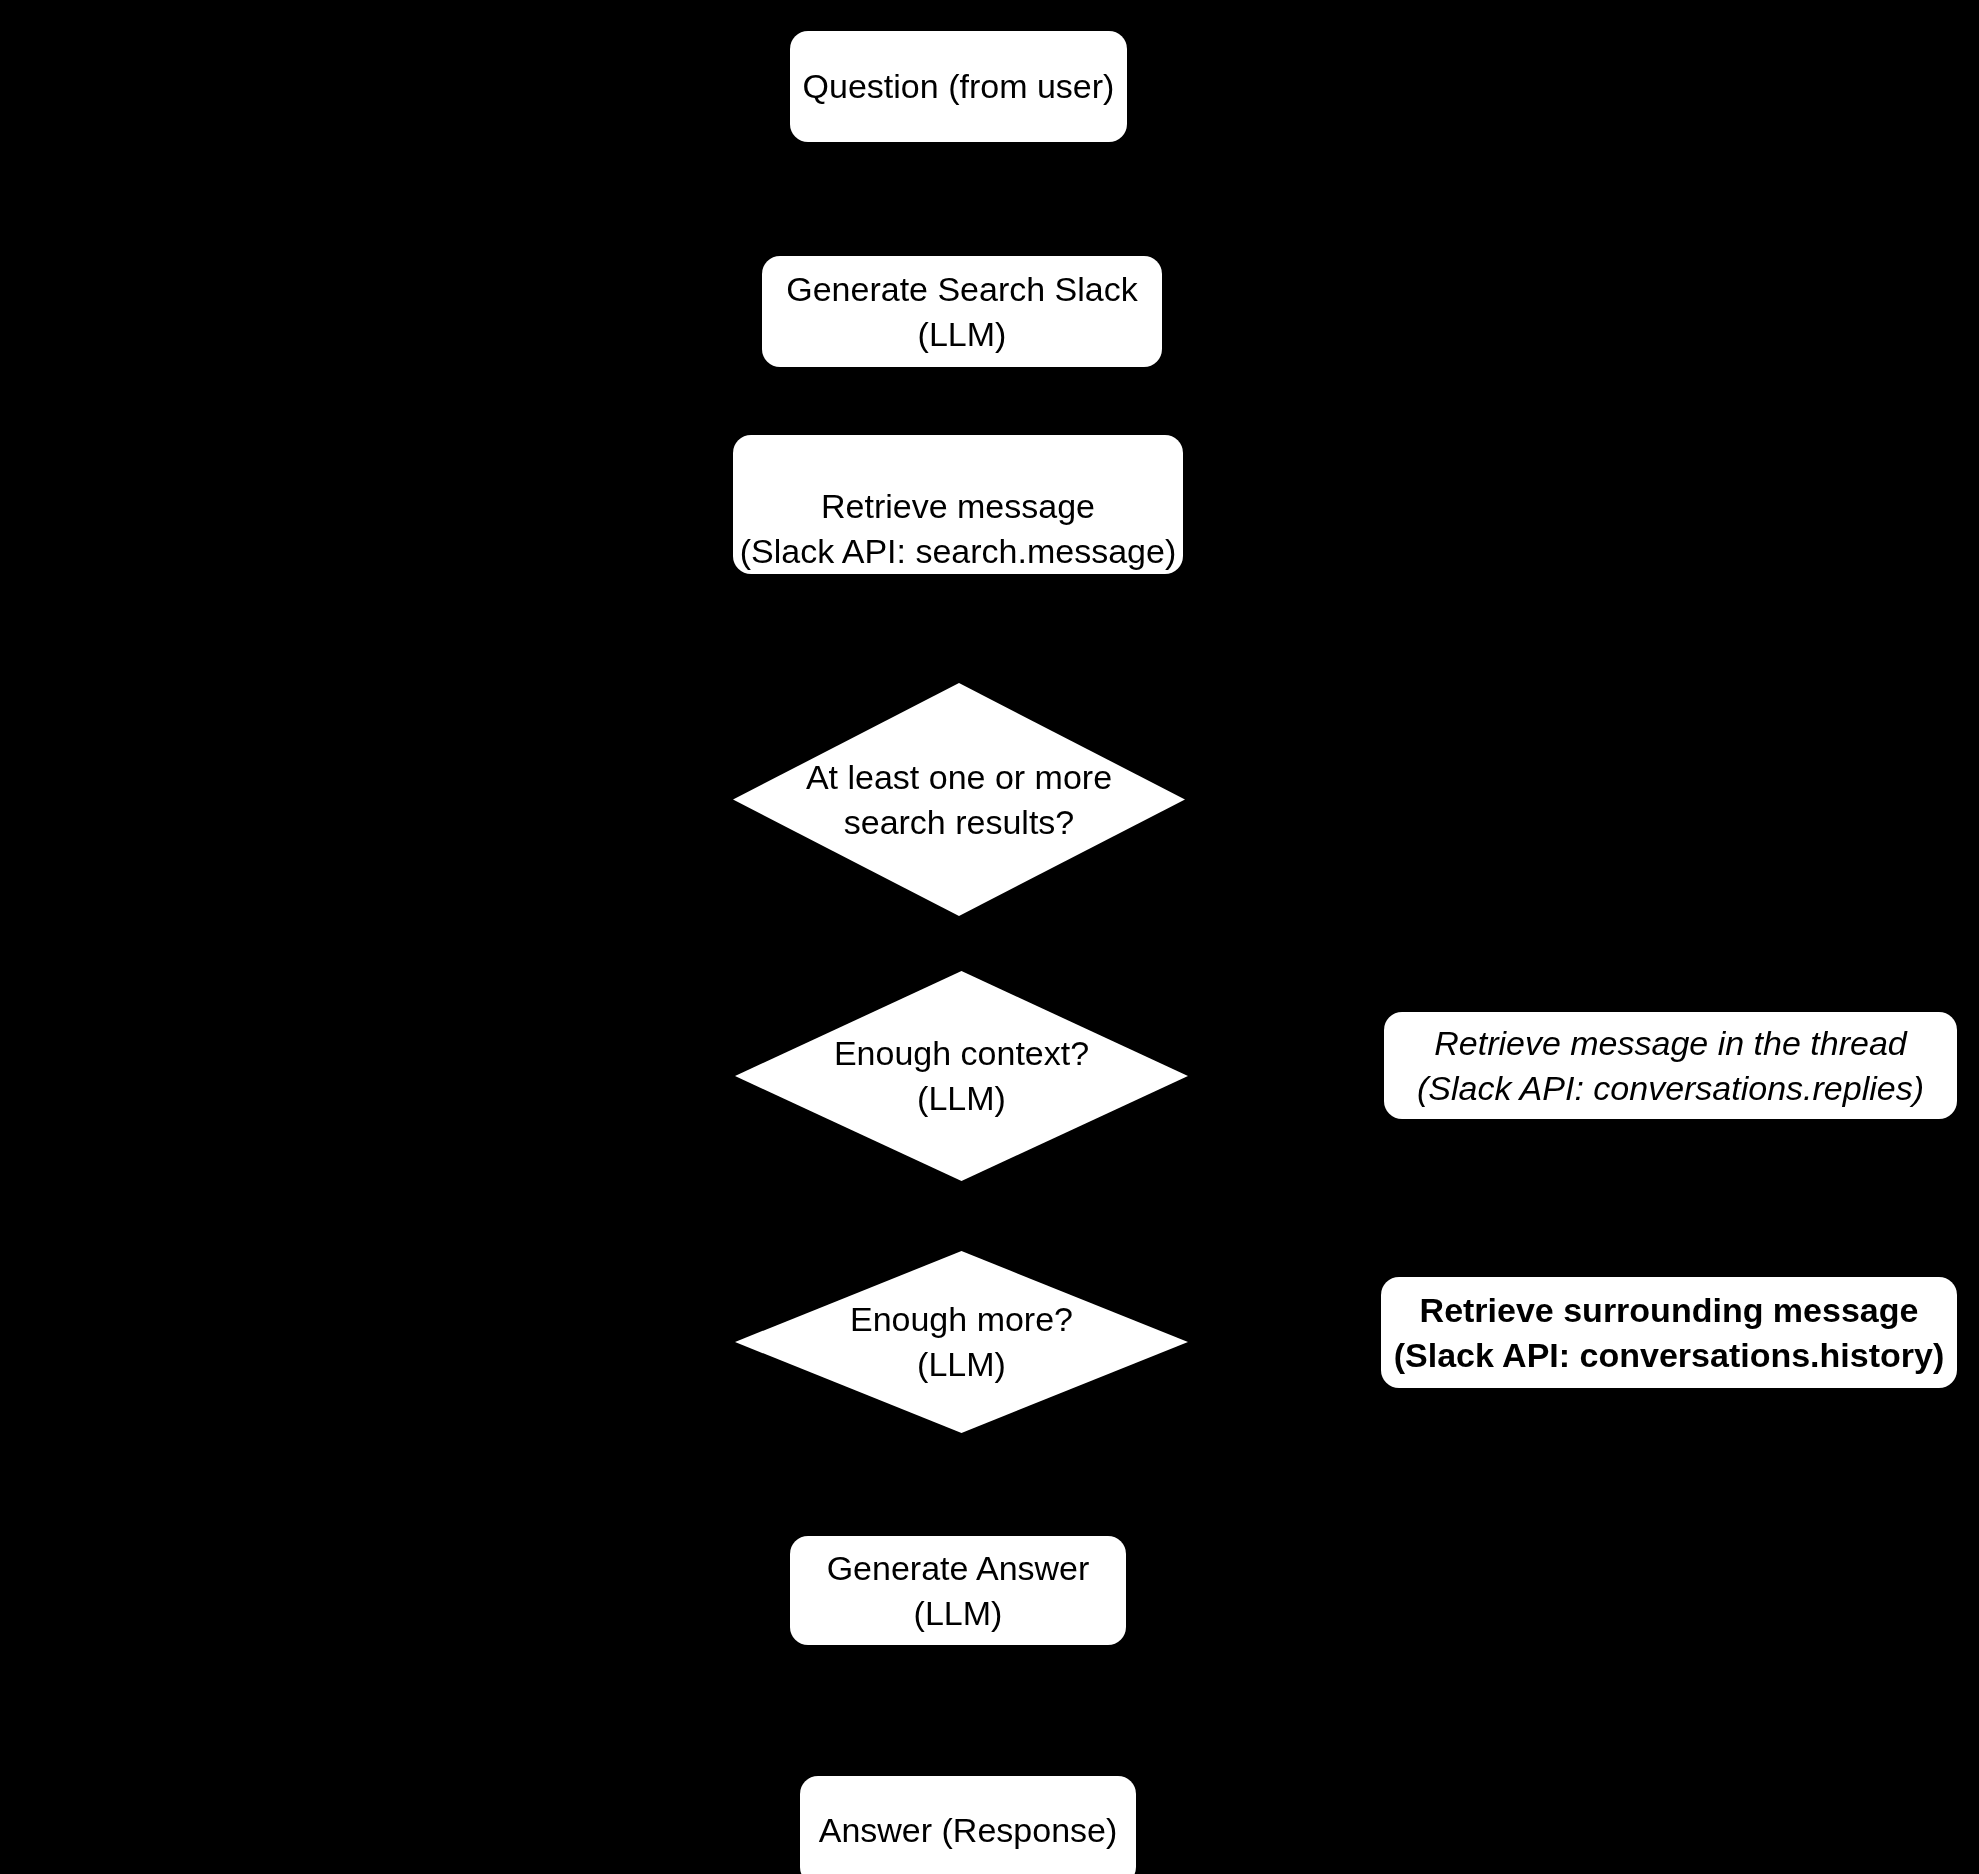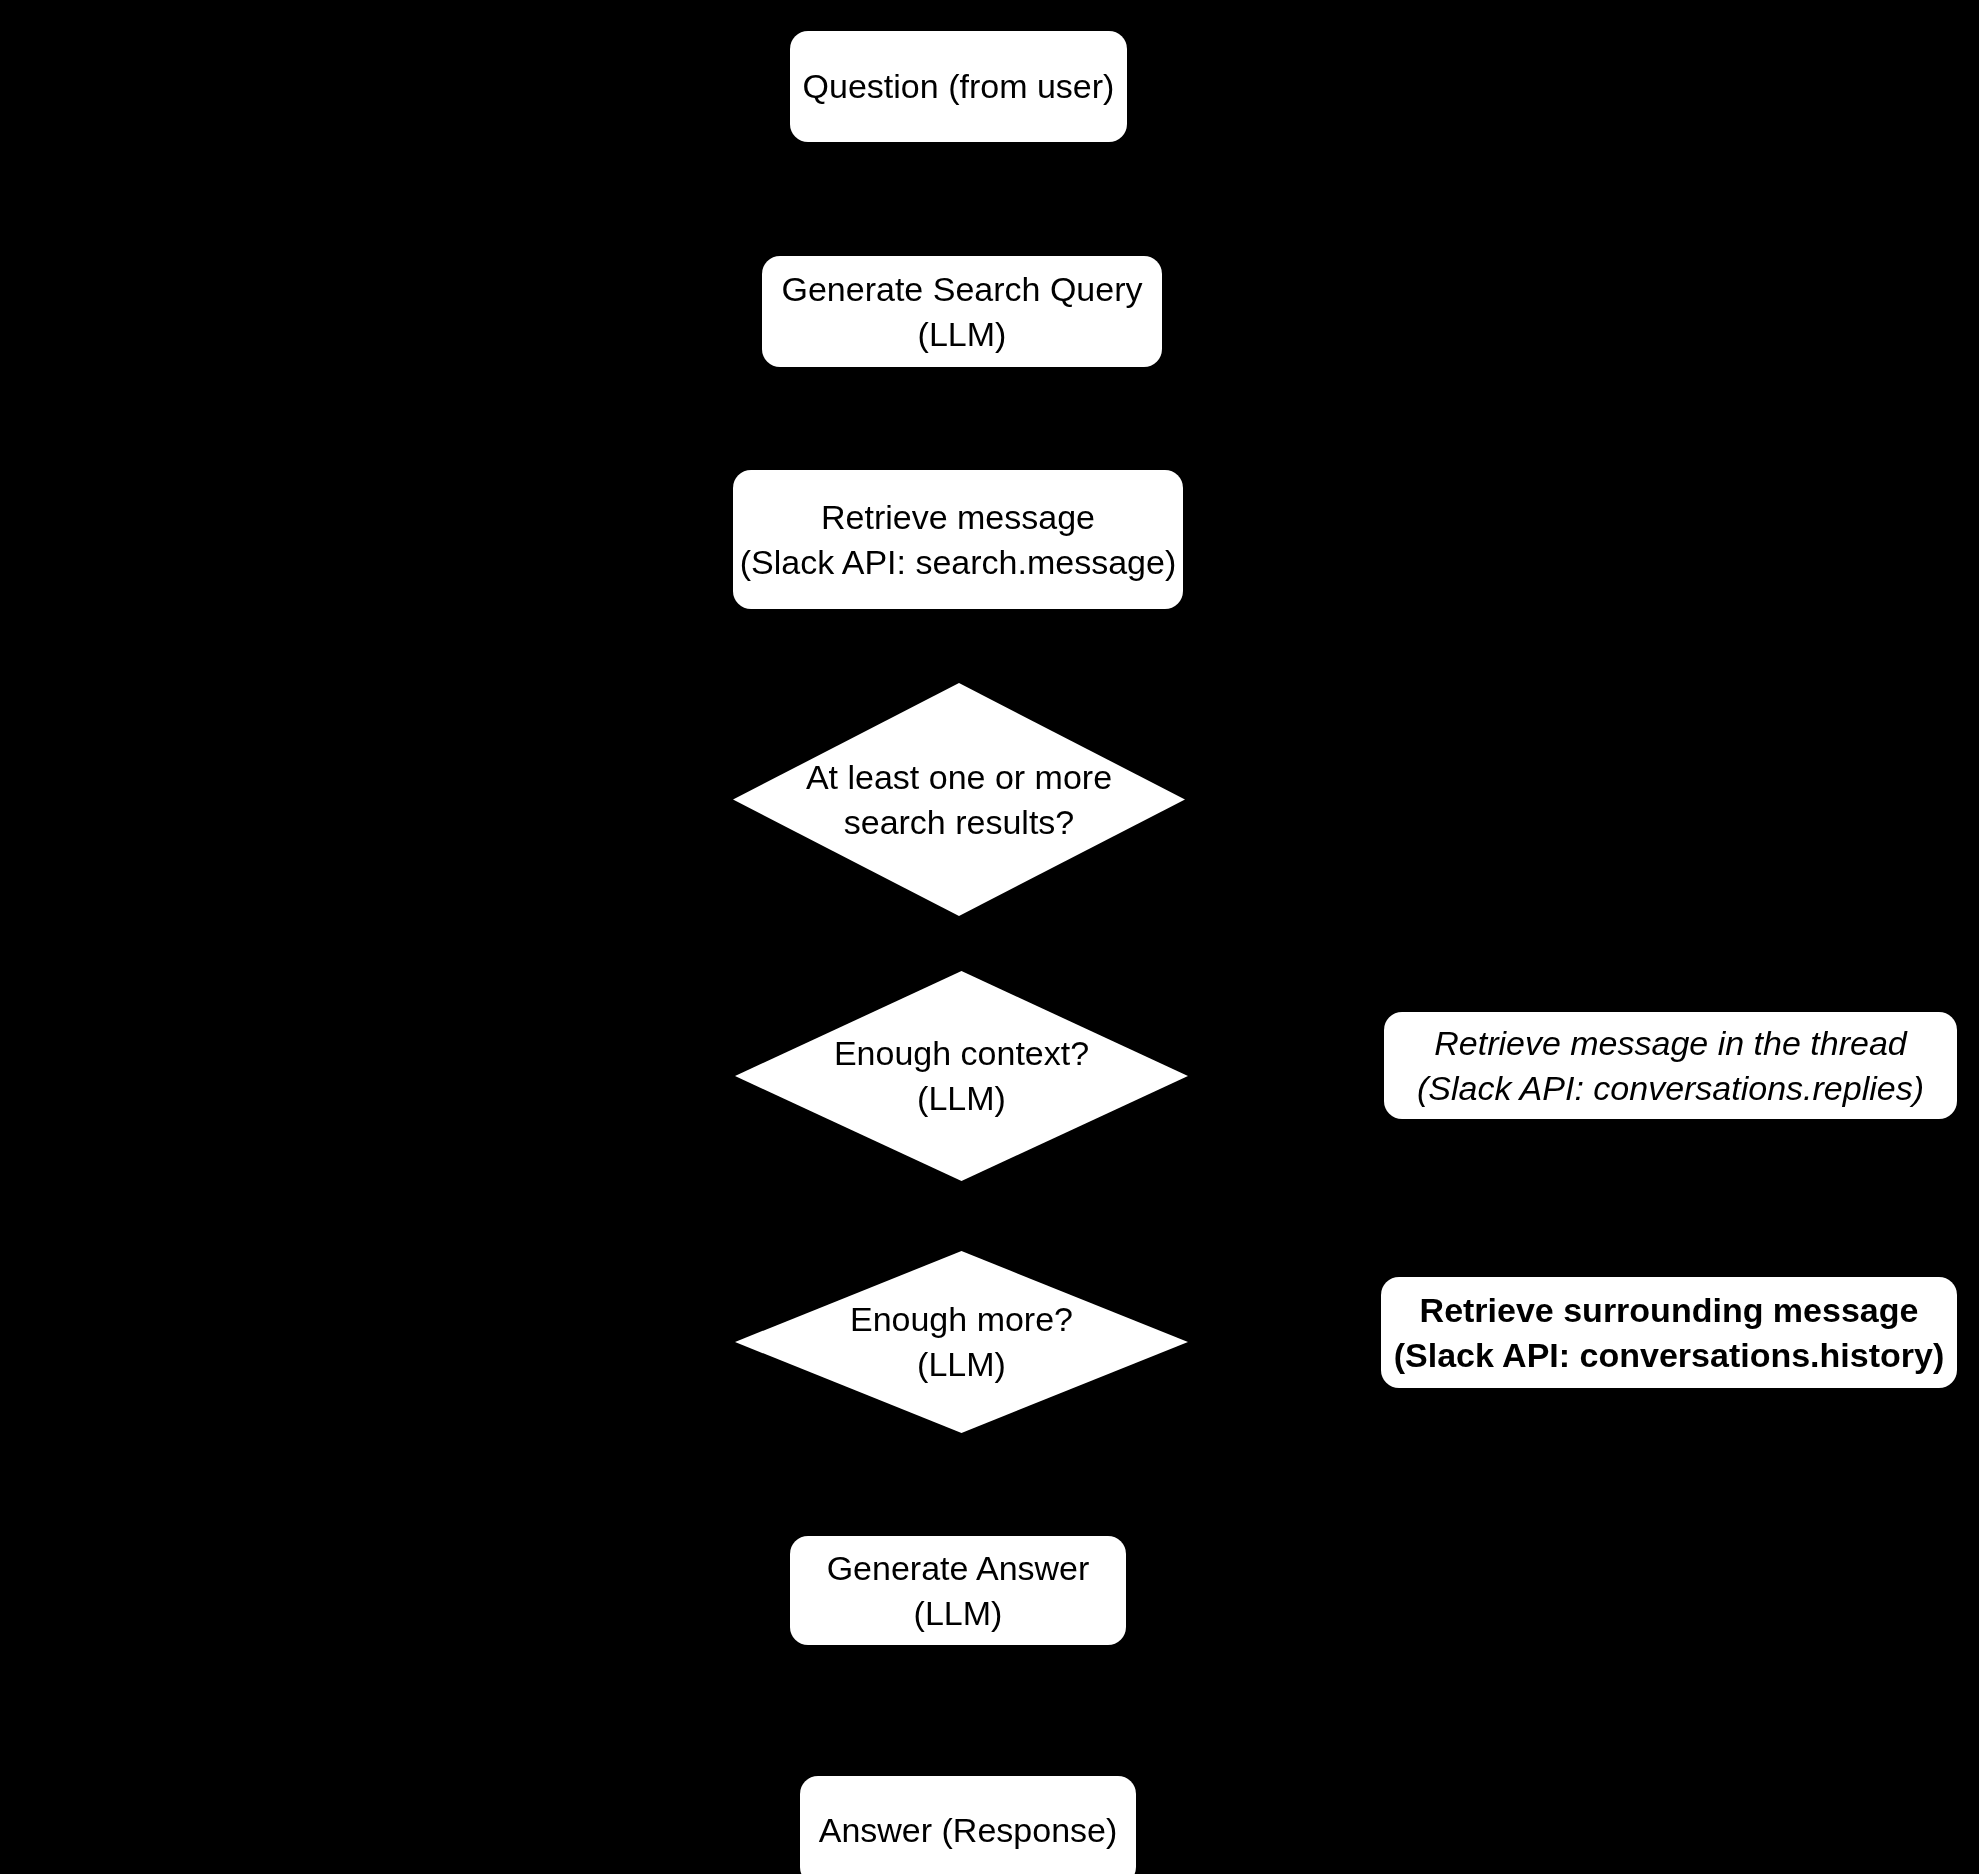--- a/index.html
+++ b/index.html
@@ -39,25 +39,25 @@
 </head>
 <body>
 
 <div id="canvas">
 
   <div class="node rounded-box" style="left:790px; top:31px; width:337px; height:111px;">
     <span>Question (from user)</span>
   </div>
 
   <div class="node rounded-box" style="left:762px; top:256px; width:400px; height:111px;">
-    <span>Generate Search Query
+    <span>Generate Search Slack
 (LLM)</span>
   </div>
 
-  <div class="node rounded-box" style="left:733px; top:470px; width:450px; height:139px;">
+  <div class="node rounded-box" style="left:733px; top:435px; width:450px; height:139px;align-items:flex-end;">
     <span>Retrieve message
 (Slack API: search.message)</span>
   </div>
 
   <div class="node diamond" style="left:733px; top:683px; width:452px; height:233px;justify-content:center;">
     <span>At least one or more
 search results?</span>
   </div>
 
   <div class="node diamond" style="left:735px; top:971px; width:453px; height:210px;">

